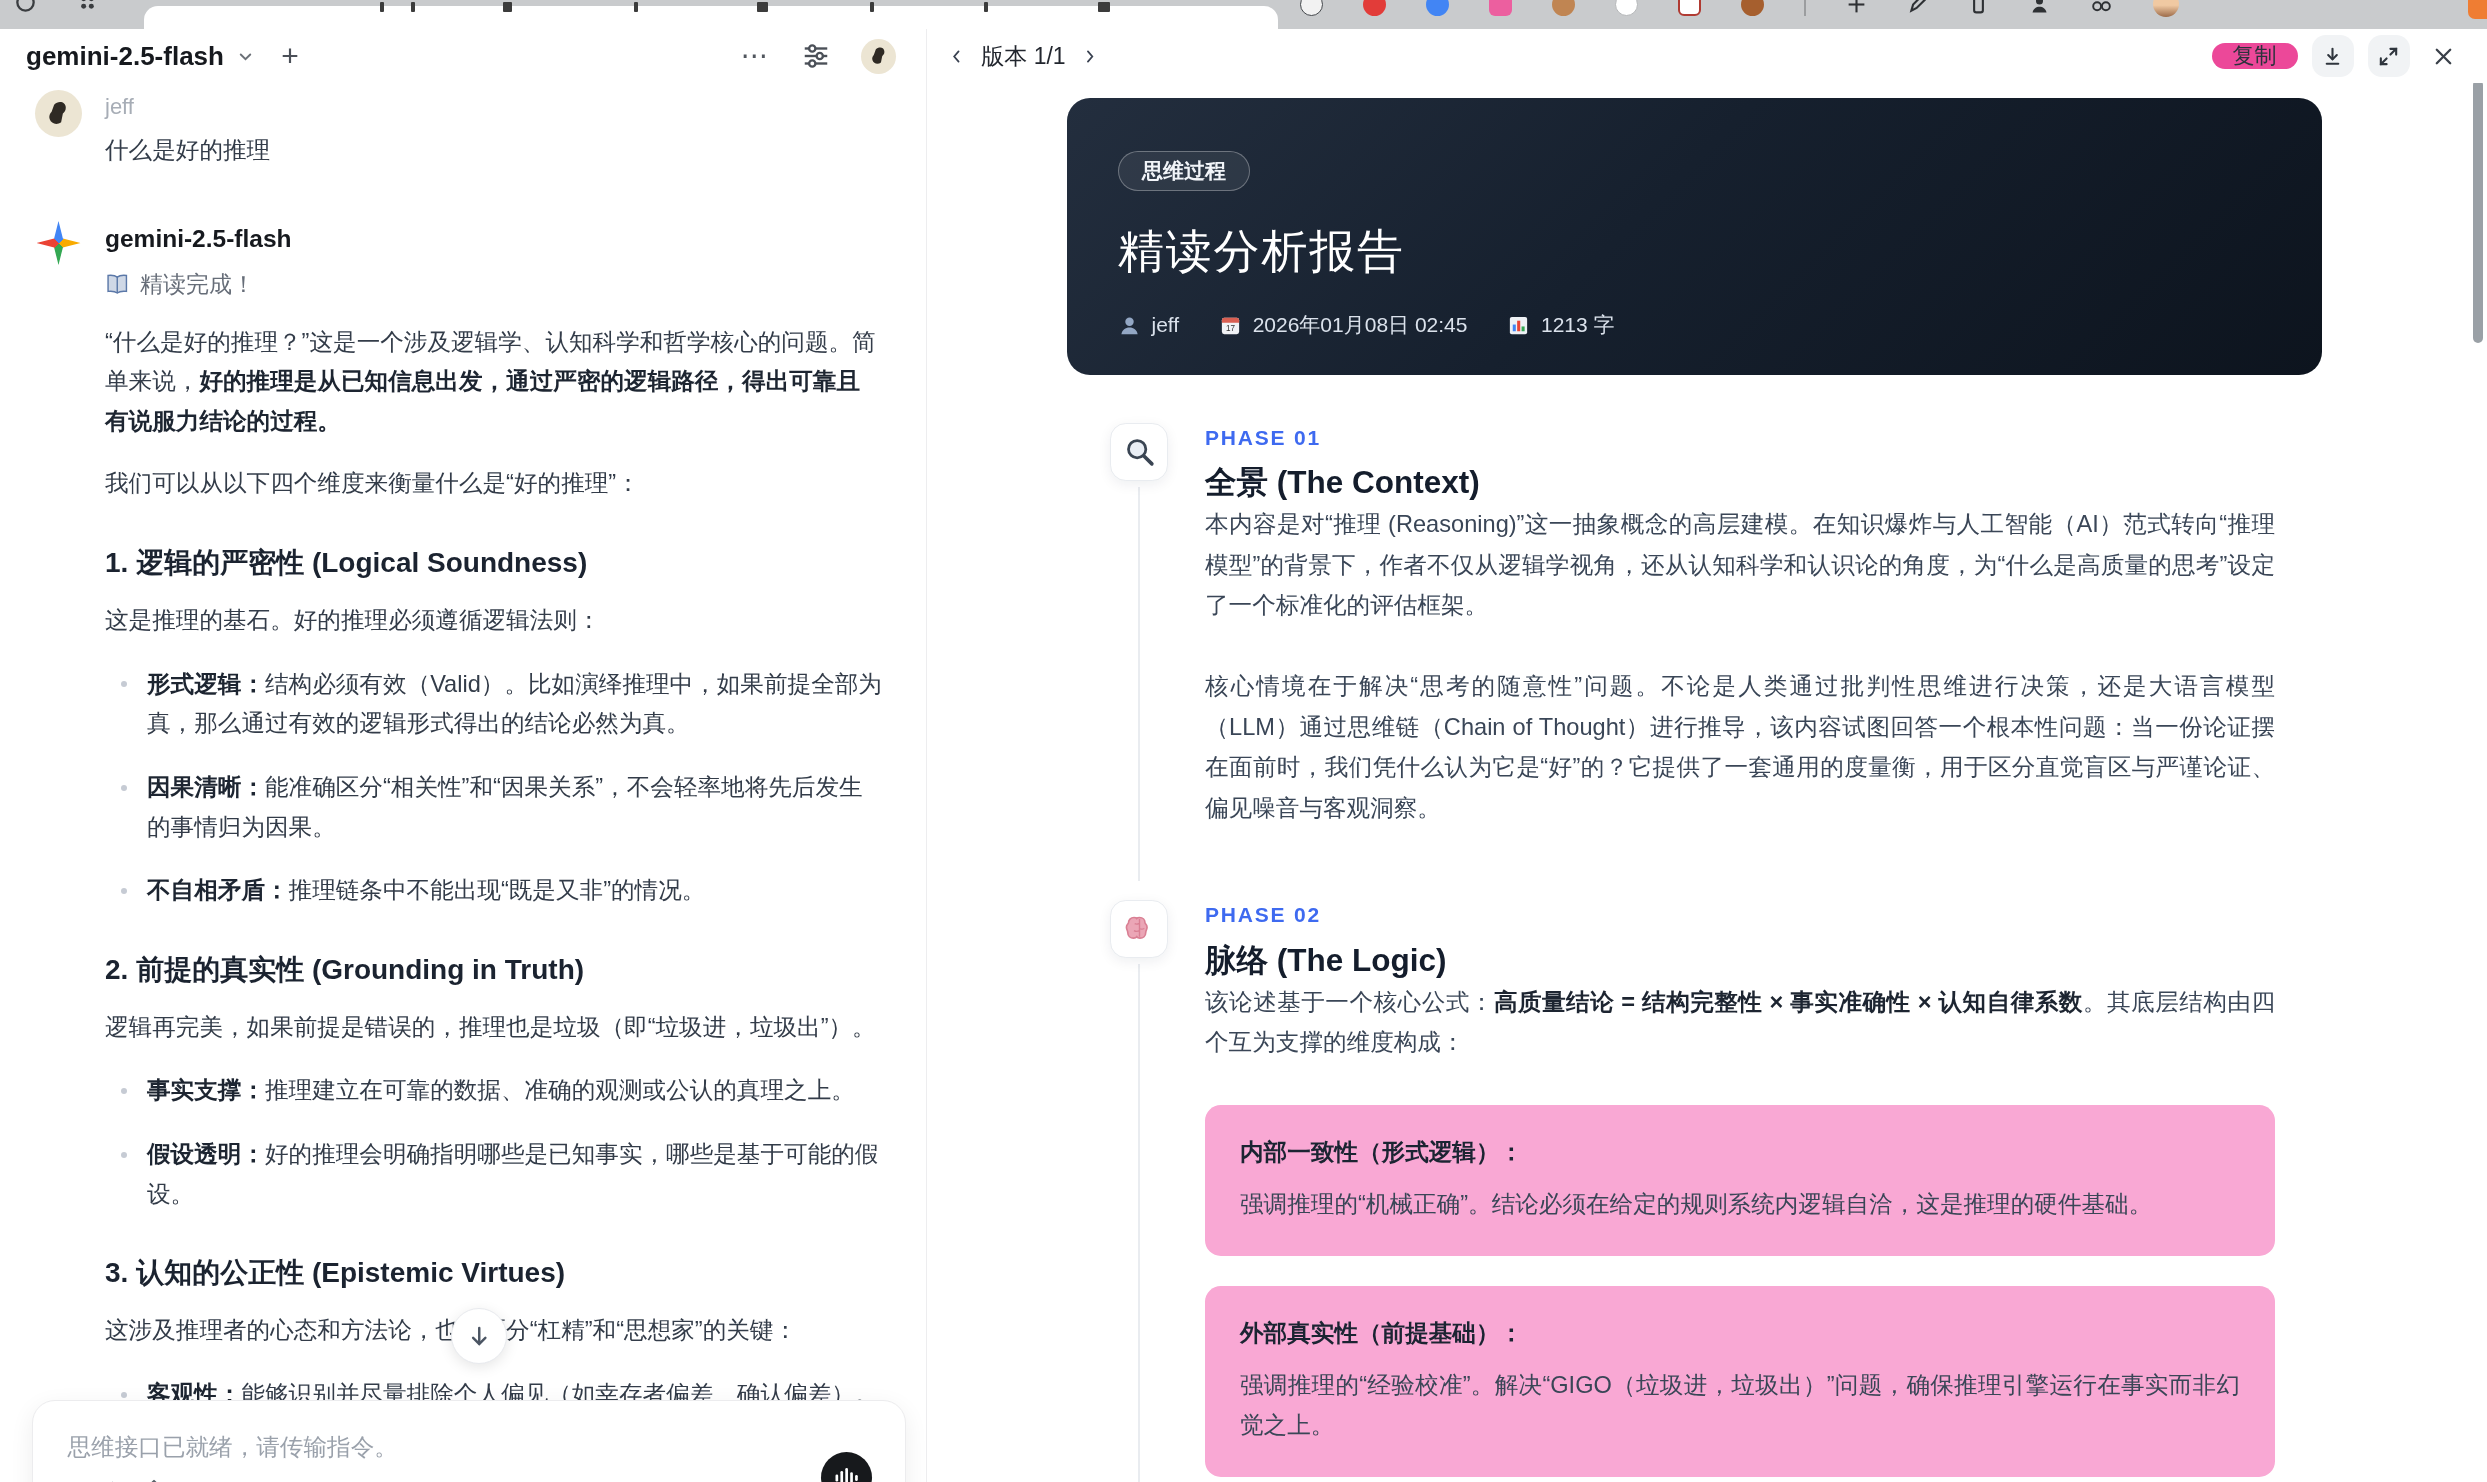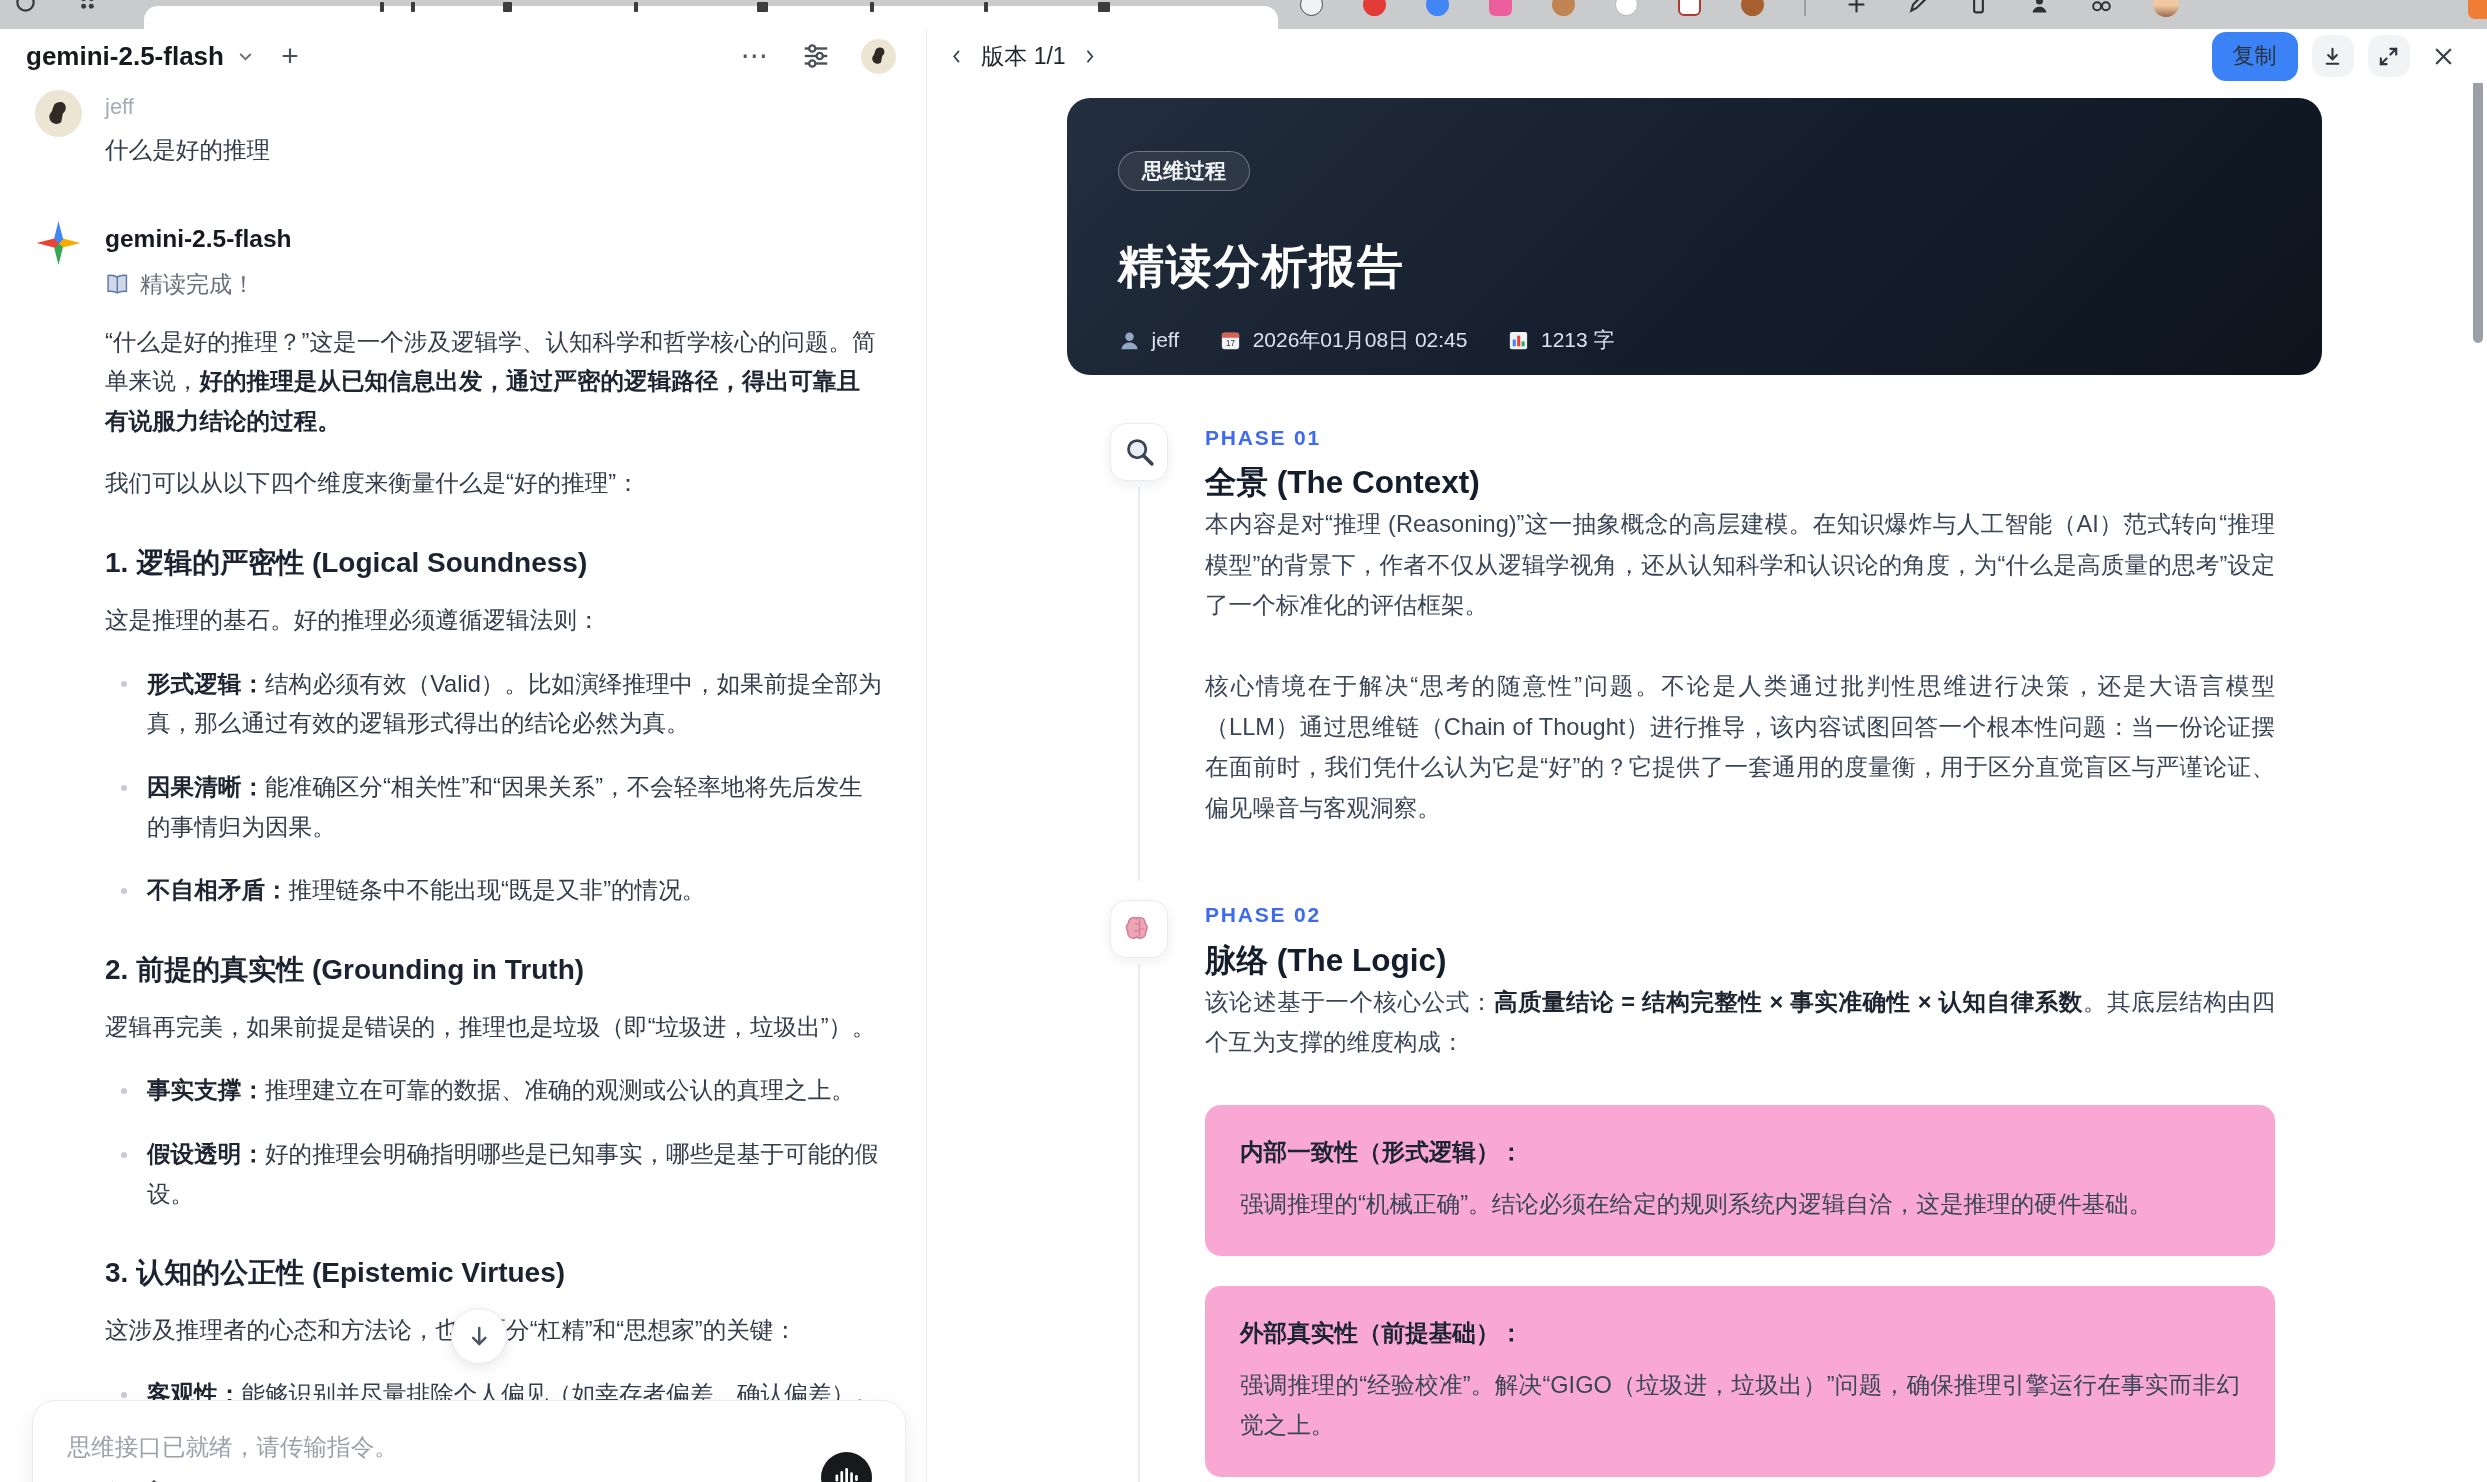--- a/index.html
+++ b/index.html
@@ -63,33 +63,33 @@
   .in-plus { font-size:31.5px; color:#5a6068; line-height:1; font-weight:300; }
   .in-sep { width:0.9px; height:26px; background:#e2e4e8; }
   .voice-btn { position:absolute; right:33px; top:51px; width:51px; height:51px; border-radius:50%;
     background:#17191c; display:flex; align-items:center; justify-content:center; }
 
   
   .artifact-panel { position:absolute; top:29px; left:926px; right:0; bottom:0; background:#fff; border-left:0.9px solid #ededef; }
   .art-toolbar { position:absolute; top:0; left:0; right:0; height:54px; display:flex; align-items:center; padding:0 24.5px 0 21px; }
   .ver-group { display:flex; align-items:center; gap:15.8px; font-size:23px; color:#22262e; }
   .tool-right { margin-left:auto; display:flex; align-items:center; gap:14px; }
-  .pill-btn { height:49px; padding:0 21px; border-radius:14px; background:#3b82f6; font-size:22px; color:#2b323c; display:flex; align-items:center; }
+  .pill-btn { height:26px; padding:0 21px; border-radius:14px; background:#ec4899; font-size:22px; color:#2b323c; display:flex; align-items:center; }
   .icon-btn { width:42px; height:42px; border-radius:14px; background:#f1f3f5; display:flex; align-items:center; justify-content:center; }
   .close-x { width:39px; height:42px; display:flex; align-items:center; justify-content:center; }
 
   .art-body { position:absolute; top:54px; left:0; right:0; bottom:0; overflow:hidden; }
   .art-scrollbar { position:absolute; right:4.4px; top:-3.5px; width:9.6px; height:263px; border-radius:5.3px; background:#9aa0a6; z-index:9; }
 
   .hero { margin:15px 165px 0 140px; height:277px; border-radius:23px; position:relative; padding:53px 51px;
     background:linear-gradient(135deg,#232e3e 0%,#16202e 45%,#0d141e 100%); }
   .badge { display:inline-flex; align-items:center; height:40px; padding:0 23px; border-radius:20px;
     border:1.3px solid rgba(255,255,255,.30); background:rgba(255,255,255,.07);
     font-size:21px; font-weight:600; color:#f2f5f9; }
-  .hero-title { margin-top:45px; font-size:46px; font-weight:700; letter-spacing:1.8px; color:#ffffff; }
+  .hero-title { margin-top:30px; font-size:46px; font-weight:400; letter-spacing:1.8px; color:#ffffff; }
   .hero-meta { margin-top:28px; display:flex; align-items:center; gap:40px; font-size:21px; color:#dbe2ec; }
   .meta-item { display:flex; align-items:center; gap:10.5px; }
 
   .phase { position:relative; margin:51px 212px 0 140px; padding-left:138px; }
   .phase + .phase { margin-top:75px; }
   .phase::before { content:""; position:absolute; left:71px; top:61px; bottom:-53px; width:1.8px; background:#e9ecf0; }
   .phase:last-child::before { bottom:-543px; }
   .node { position:absolute; left:43px; top:-3.5px; width:58px; height:58px; border-radius:15.8px; background:#fff;
     border:0.9px solid #e9ecf0; box-shadow:0 3.5px 12.3px rgba(20,30,50,.07);
     display:flex; align-items:center; justify-content:center; z-index:2; }

